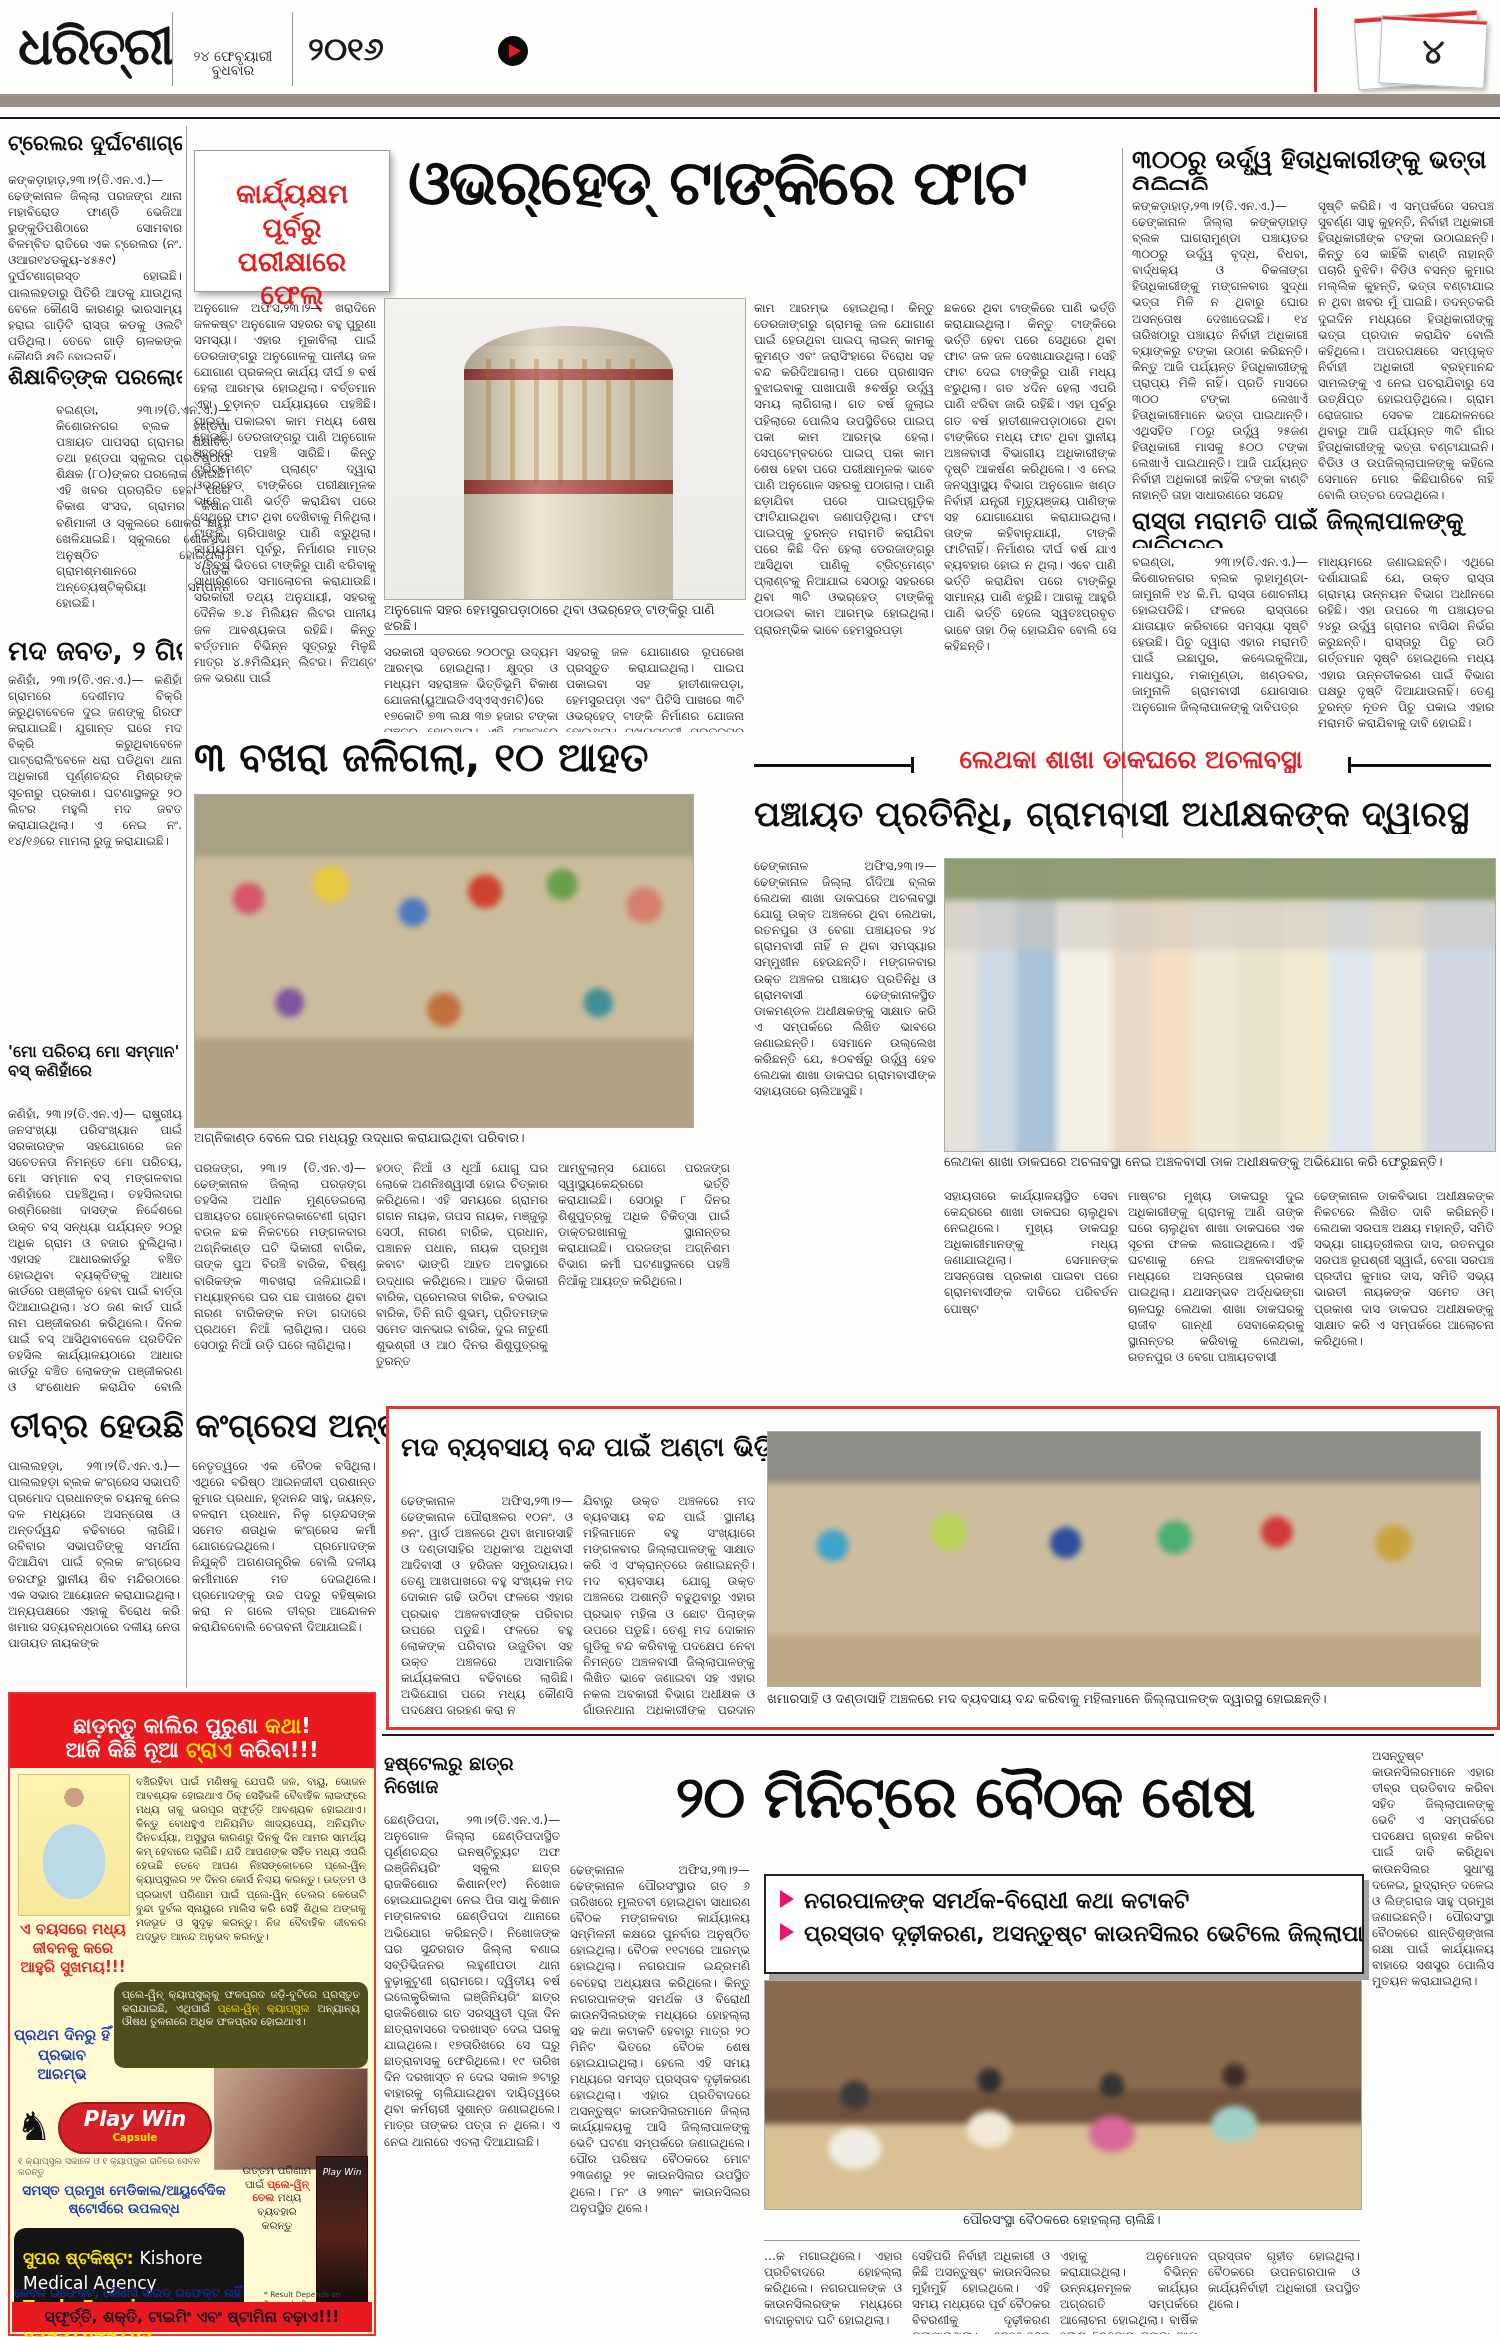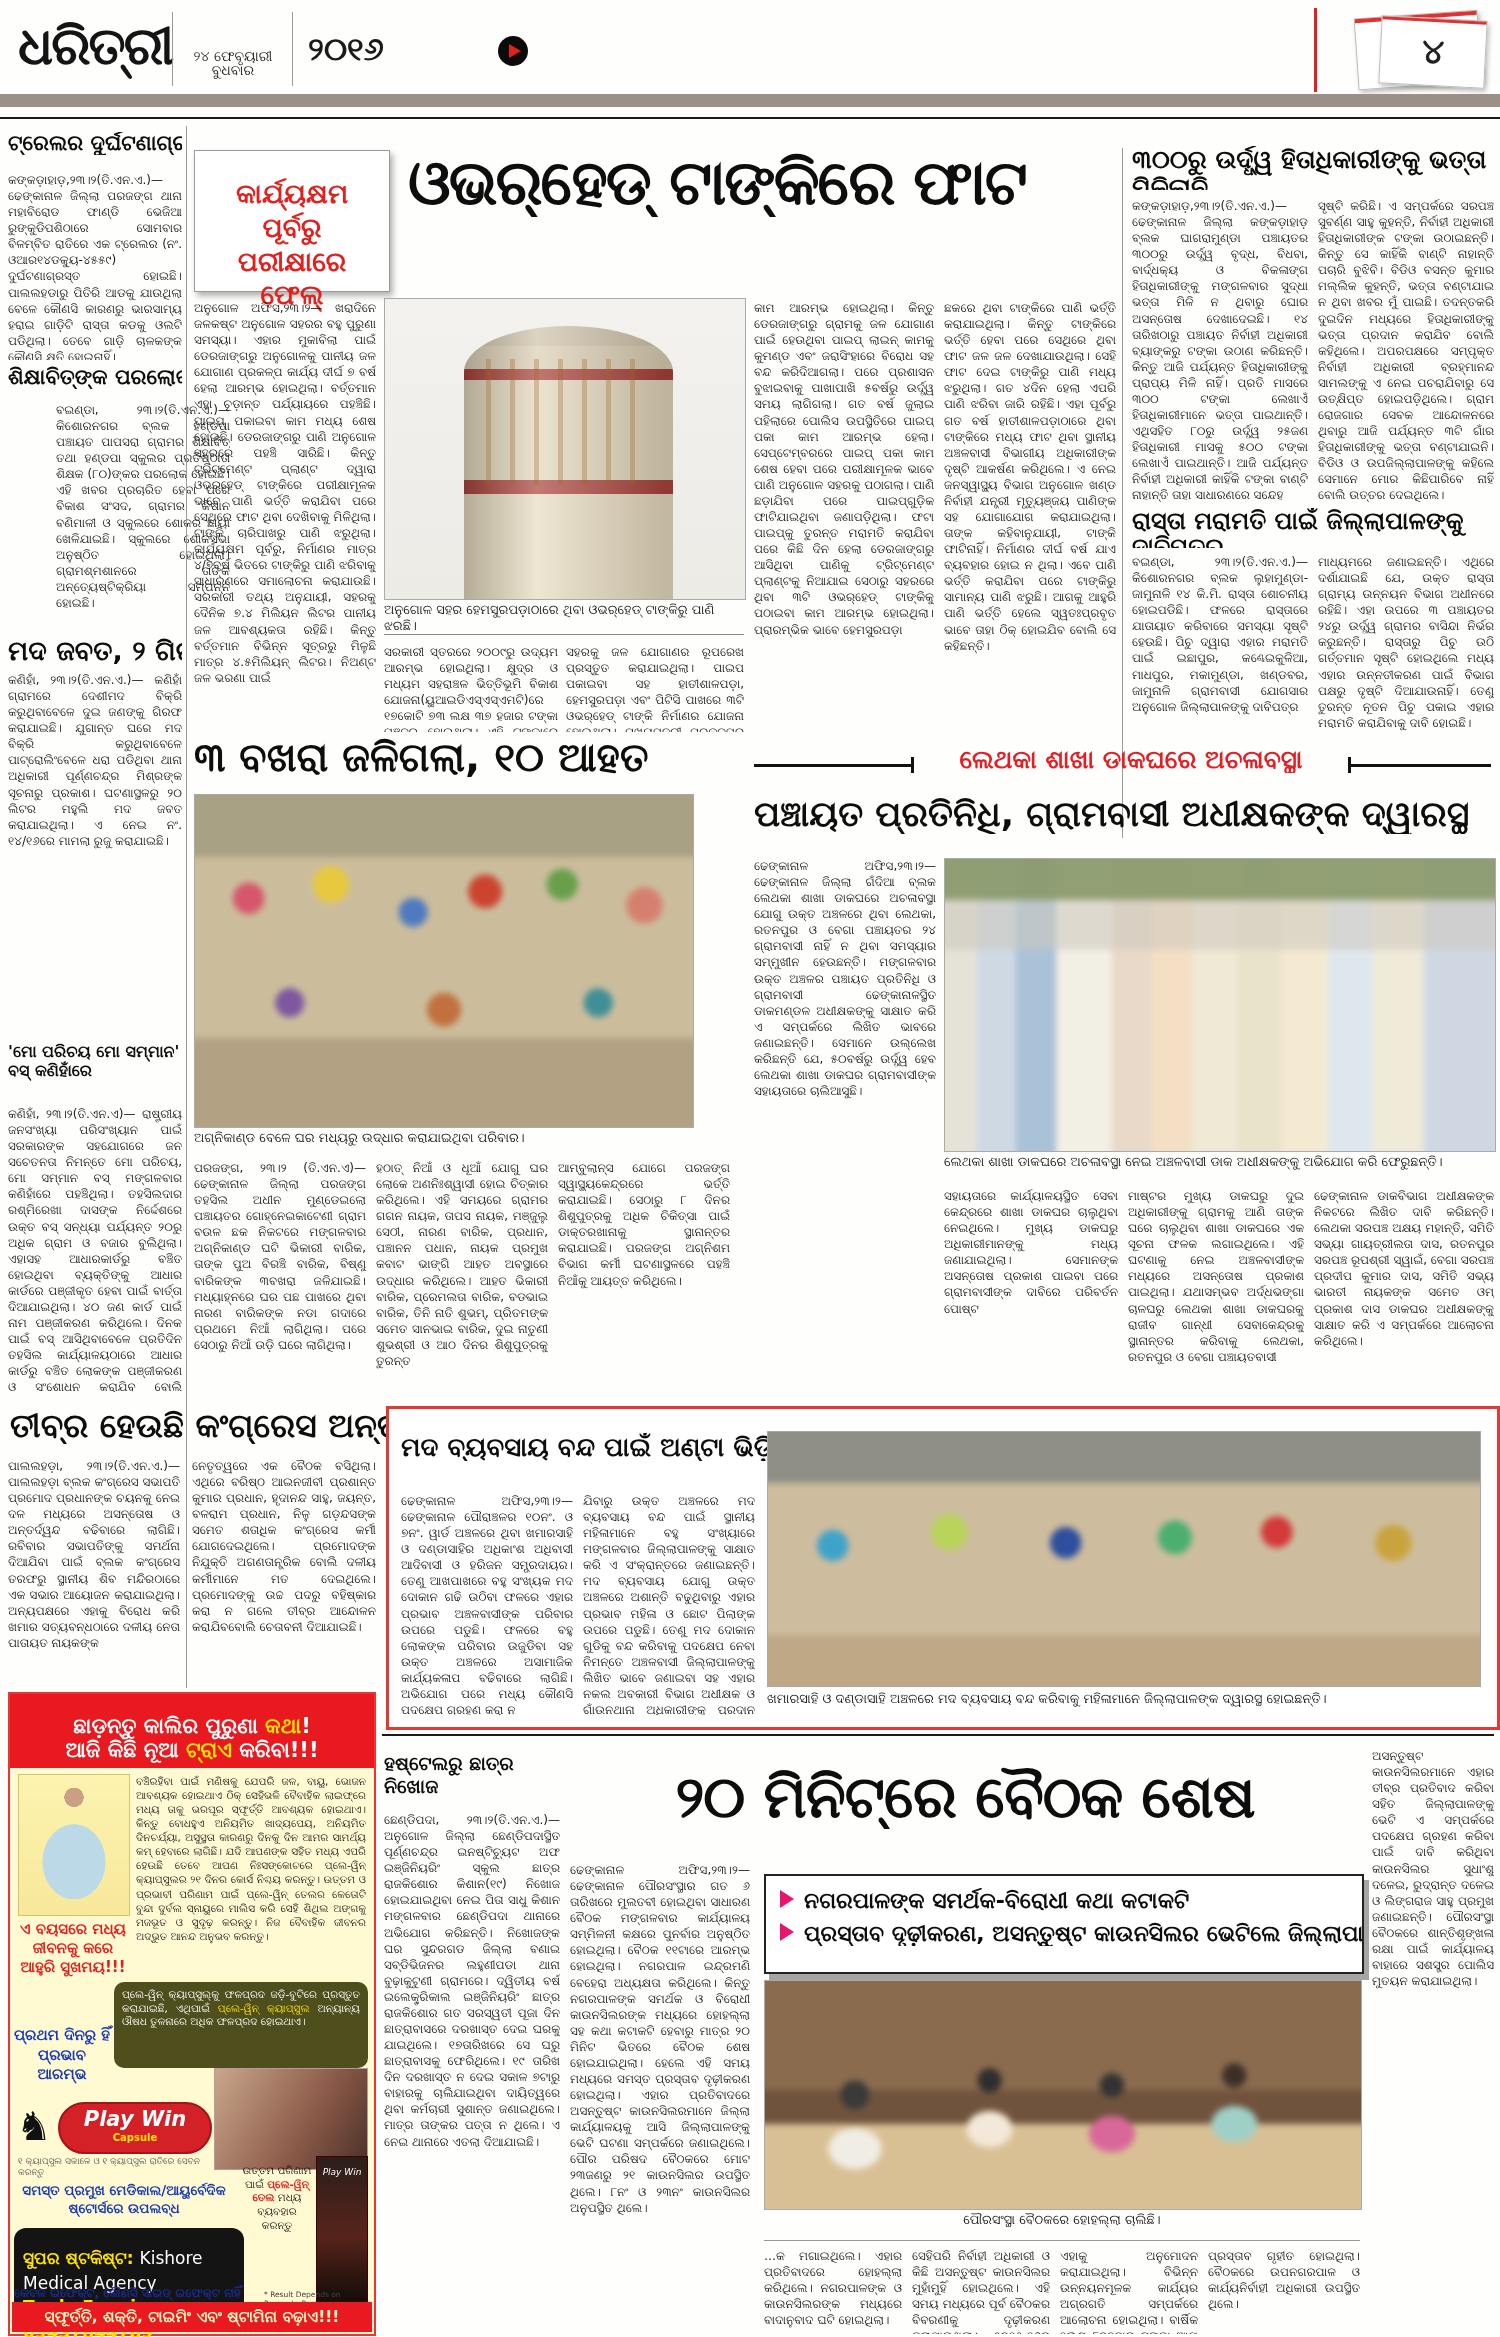--- a/index.html
+++ b/index.html
@@ -98,21 +98,21 @@
   .ad-prod{background:linear-gradient(180deg,#2a1f1a,#57241a 55%,#140d0a);color:#fff;
      font-size:9px;font-style:italic;text-align:center;padding-top:10px;border:1px solid #400;}
   .ad-logo{background:#d42027;border-radius:26px;color:#fff;text-align:center;border:2px solid #a1151b;}
   .ad-logo .pw{font-size:21px;font-weight:700;font-style:italic;line-height:1.5;}
   .ad-logo .cp{font-size:10px;font-weight:700;color:#ffe400;line-height:.4;}
   .ad-pill{background:#4f4f1e;color:#fff;border-radius:10px;padding:6px 8px;font-size:10.5px;
      line-height:1.3;text-align:justify;}
   .ad-pill .y{color:#ffe400;}
   .ad-stk{background:#141414;color:#fff;border-radius:12px;padding:18px 9px;font-size:17px;line-height:1.45;}
   .ad-stk .y{color:#ffe400;font-weight:700;}
-  .ad-bottom{background:#e8191f;color:#fef9c3;font-weight:700;text-align:center;font-size:15.5px;
+  .ad-bottom{background:#e8191f;color:#0f172a;font-weight:700;text-align:center;font-size:15.5px;
      line-height:30px;white-space:nowrap;overflow:hidden;}
   .horse{font-size:40px;line-height:1;color:#111;}
 </style>
 </head>
 <body>
 
 <div id="page">
 
   <div class="abs masthead" style="left:18px;top:16px;width:150px;height:66px;">ଧରିତ୍ରୀ</div>
   <div class="abs rule-v" style="left:172px;top:12px;height:74px;"></div>

